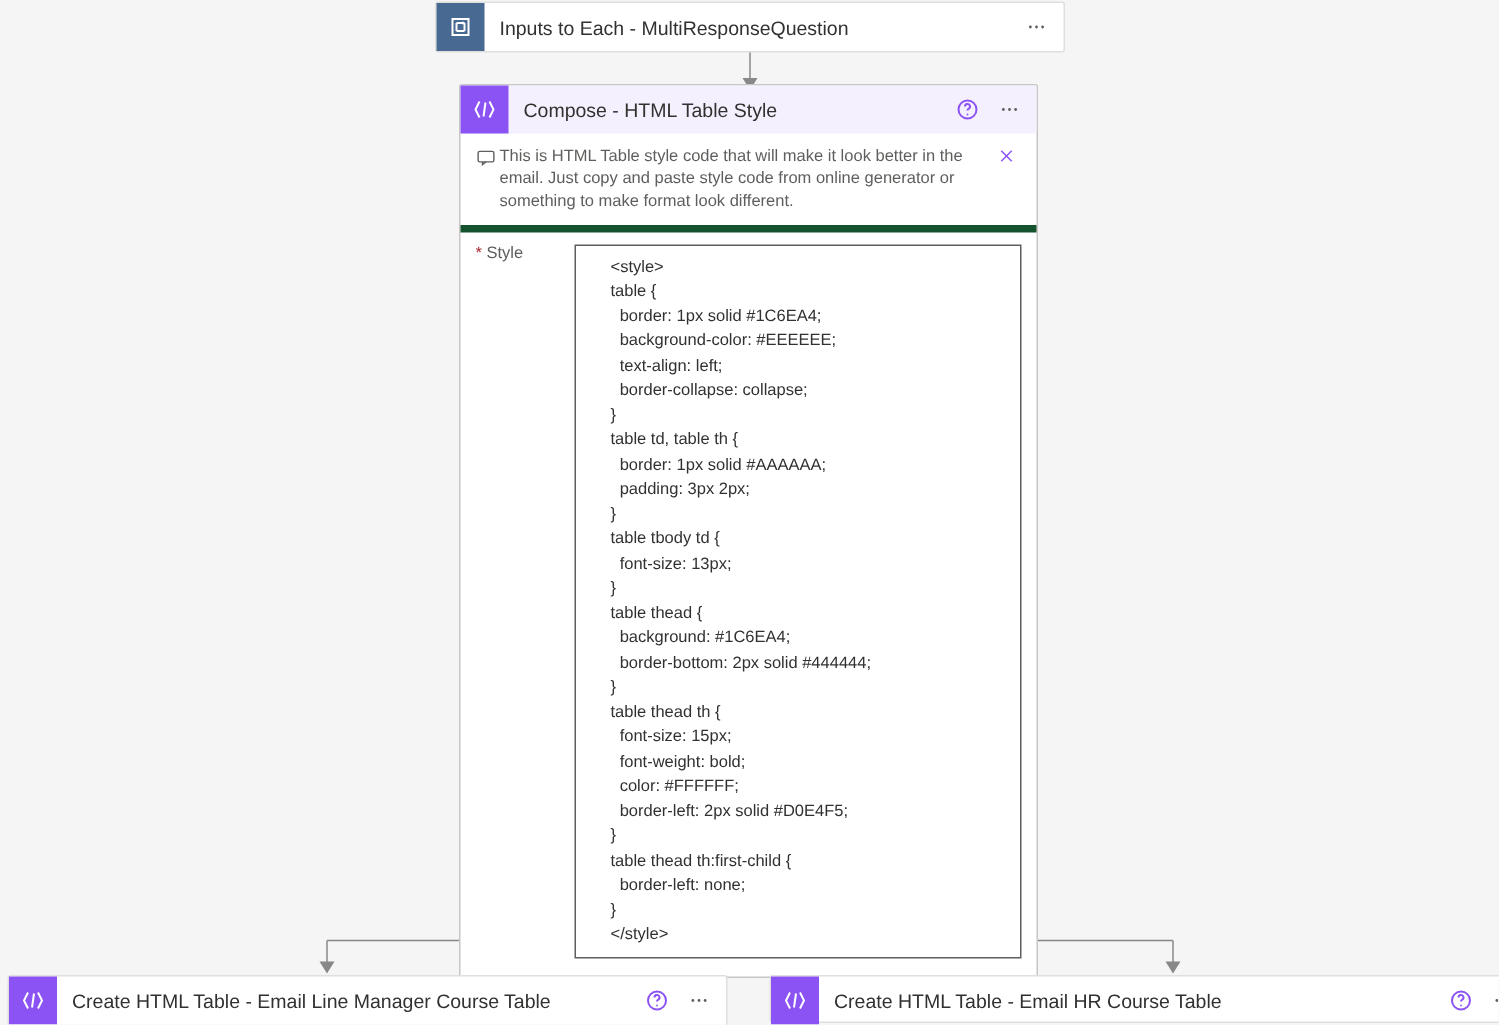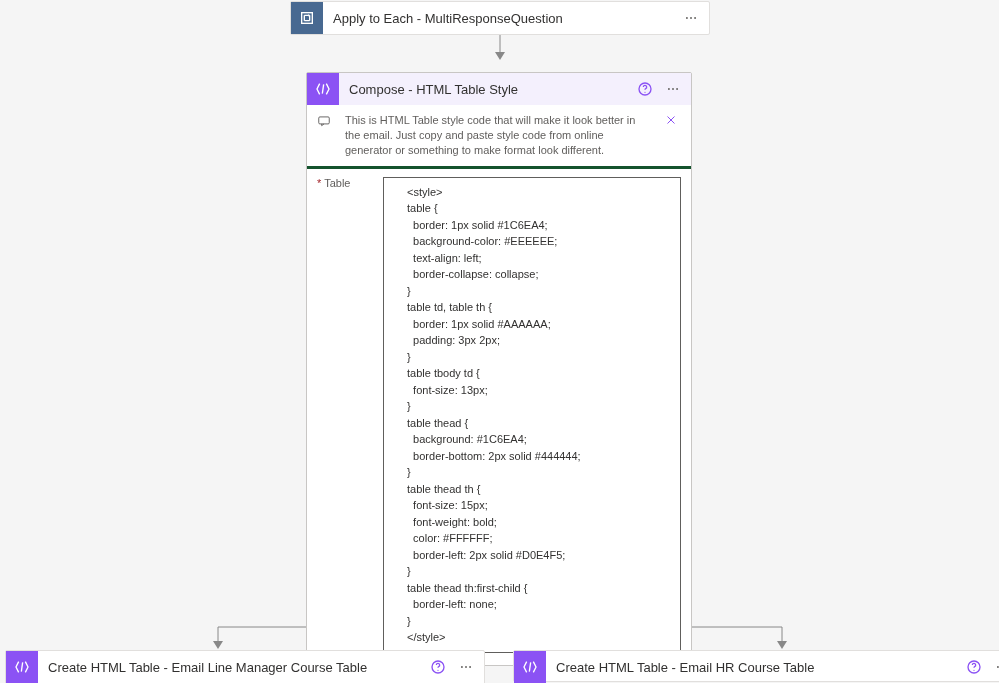--- a/index.html
+++ b/index.html
@@ -68,33 +68,33 @@
       left: 290px;
       top: 1px;
       width: 420px;
       height: 34px;
     }
 
     
     #card-compose {
       position: absolute;
       left: 306px;
-      top: 72px;
+      top: 56px;
       width: 386px;
       border: 1px solid #c8c6c4;
     }
     #card-compose .card-header {
       background: #f4f0fd;
     }
 
     .note-row {
       display: flex;
       padding: 8px 10px 8px 8px;
-      gap: 12px;
-      border-bottom: 3px solid #14532d;
+      gap: 0;
+      border-bottom: 5px solid #14532d;
       align-items: flex-start;
     }
     .note-icon {
       width: 18px;
       flex-shrink: 0;
       display:flex;
       justify-content:center;
       padding-top:1px;
       color:#605e5c;
     }
@@ -192,21 +192,21 @@
 <div id="card-loop" class="card">
   <div class="card-header">
     <div class="icon-tile tile-blue">
       <svg viewBox="0 0 24 24" fill="none" stroke="#fff" stroke-width="2">
         <rect x="4" y="4" width="16" height="16"></rect>
         <path d="M8 8 h8 M8 8 v8"></path>
         <path d="M8 16 h8 M16 8 v8"></path>
         <polyline points="14,6 16,8 14,10" fill="#fff" stroke="none"></polyline>
       </svg>
     </div>
-    <div class="card-title">Apply to Each - MultiResponseQuestion</div>
+    <div class="card-title">Inputs to Each - MultiResponseQuestion</div>
     <div class="hdr-action">
       <svg viewBox="0 0 24 24" fill="currentColor">
           <circle cx="5" cy="12" r="1.6"></circle>
           <circle cx="12" cy="12" r="1.6"></circle>
           <circle cx="19" cy="12" r="1.6"></circle>
         </svg>
     </div>
   </div>
 </div>
 
@@ -246,21 +246,21 @@
     <div class="note-text">This is HTML Table style code that will make it look better in the email. Just copy and paste style code from online generator or something to make format look different.</div>
     <div class="note-close">
       <svg viewBox="0 0 24 24" fill="none" stroke="currentColor" stroke-width="2">
           <line x1="5" y1="5" x2="19" y2="19"></line>
           <line x1="19" y1="5" x2="5" y2="19"></line>
         </svg>
     </div>
   </div>
 
   <div class="inputs-row">
-    <div class="inputs-label">Table</div>
+    <div class="inputs-label">Style</div>
     <div class="code-box">&lt;style&gt;
 table {
   border: 1px solid #1C6EA4;
   background-color: #EEEEEE;
   text-align: left;
   border-collapse: collapse;
 }
 table td, table th {
   border: 1px solid #AAAAAA;
   padding: 3px 2px;

